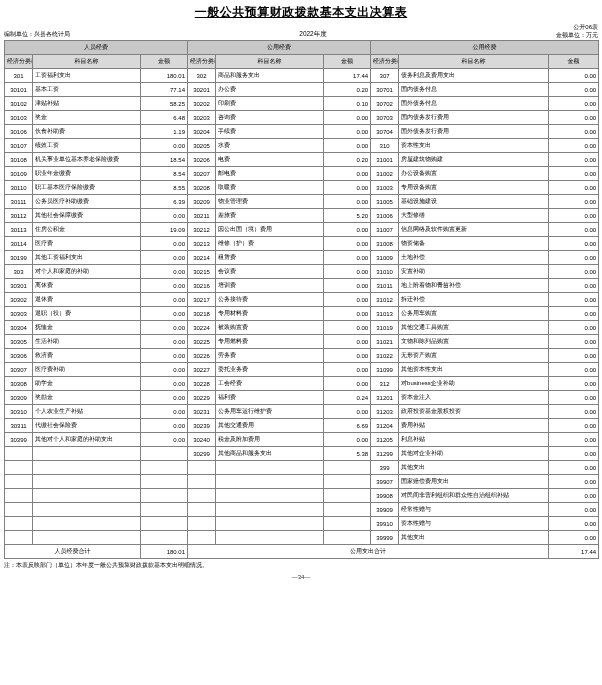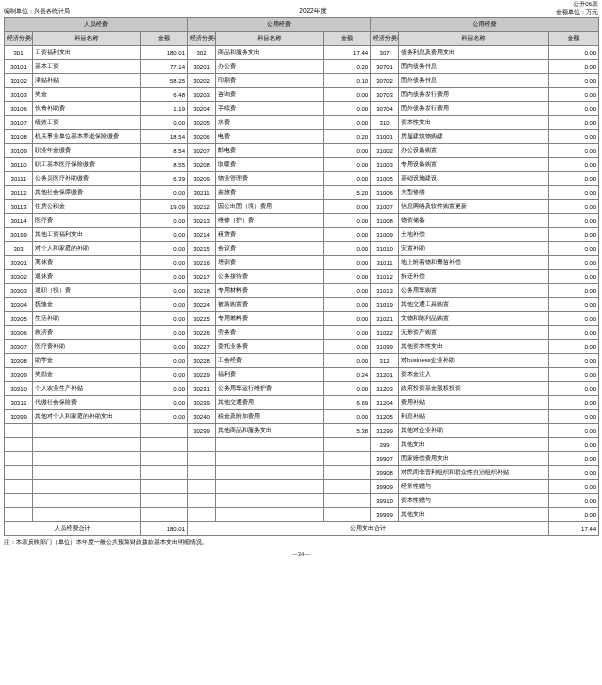--- a/index.html
+++ b/index.html
@@ -90,20 +90,21 @@
   col.c6{width:47px}
   col.c7{width:28px}
   col.c8{width:150px}
   col.c9{width:50px}
 </style>
 </head>
 <body>
 
 <div class="page">
 
+  <div class="title">一般公共预算财政拨款基本支出决算表</div>
 
   <div class="meta">
     <div class="left">编制单位：兴县各统计局</div>
     <div class="center">2022年度</div>
     <div class="right">
       <div>公开06表</div>
       <div>金额单位：万元</div>
     </div>
   </div>
 

